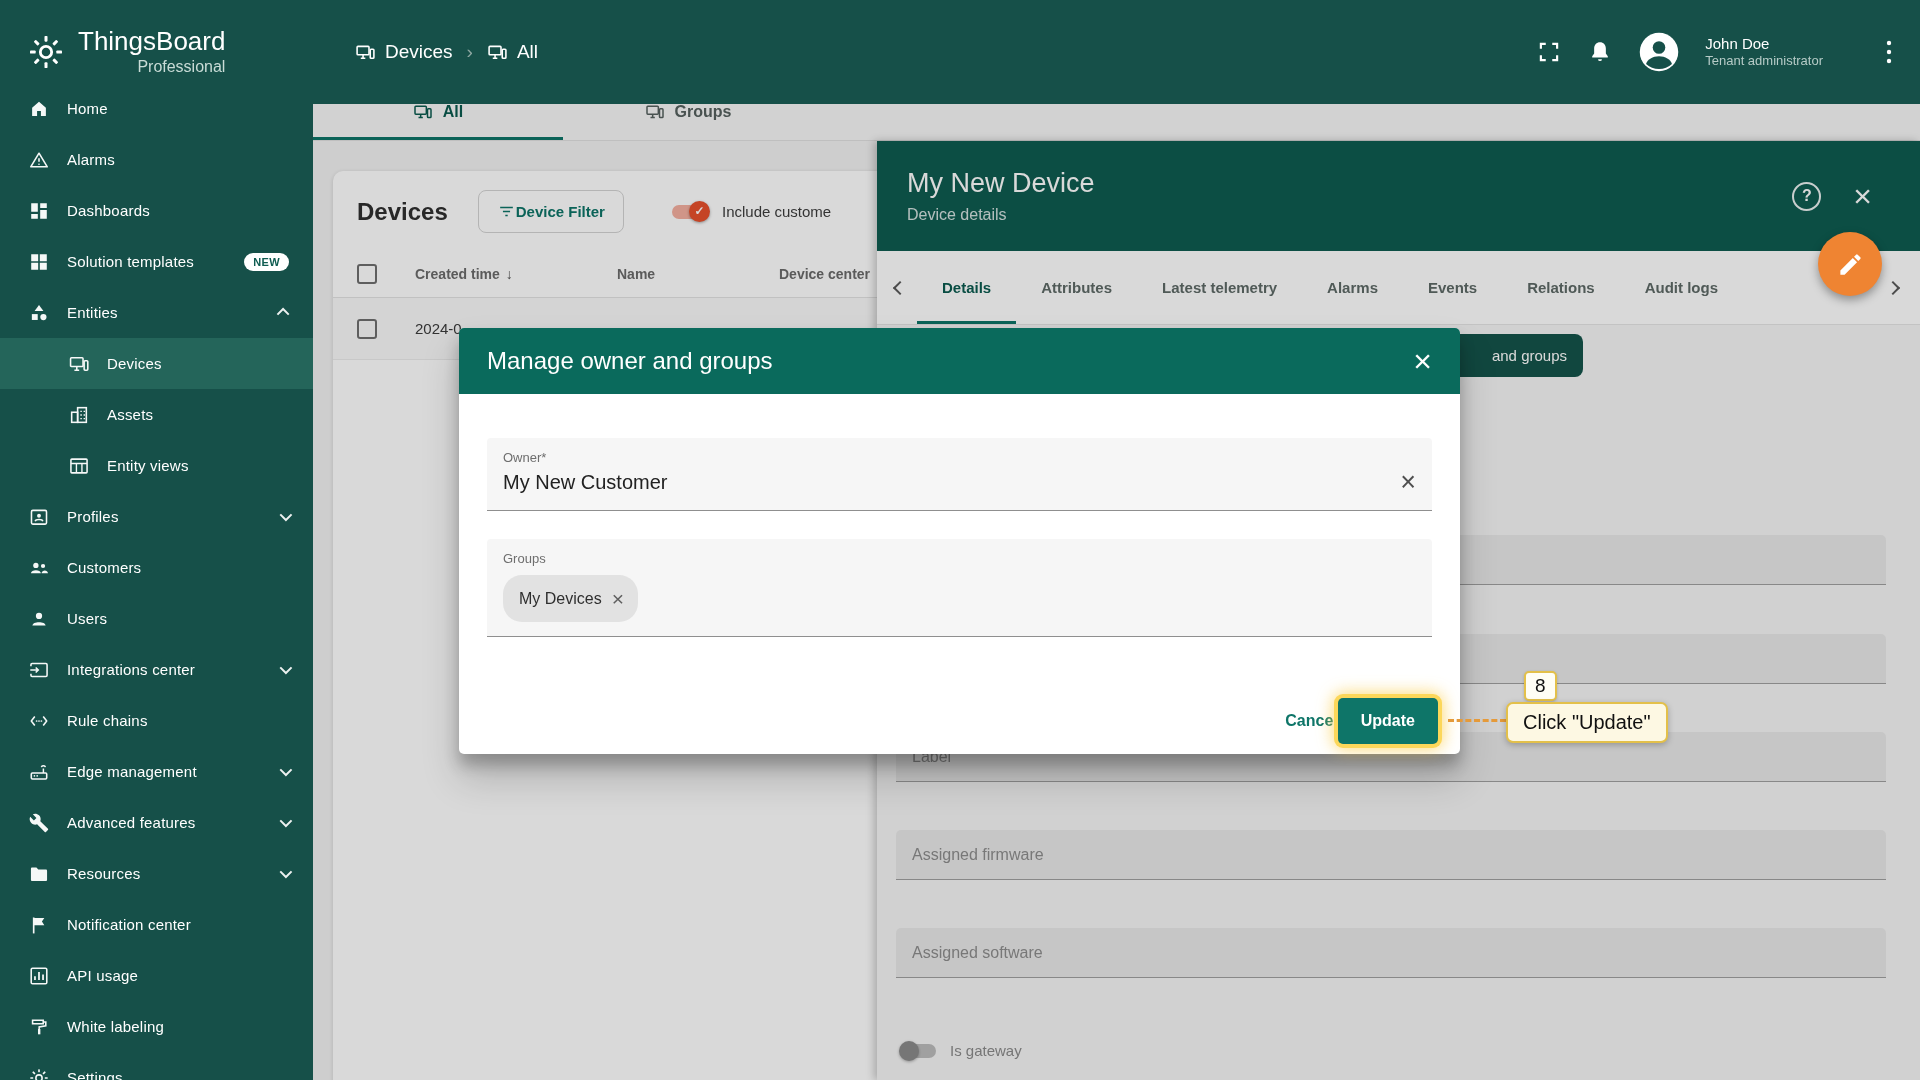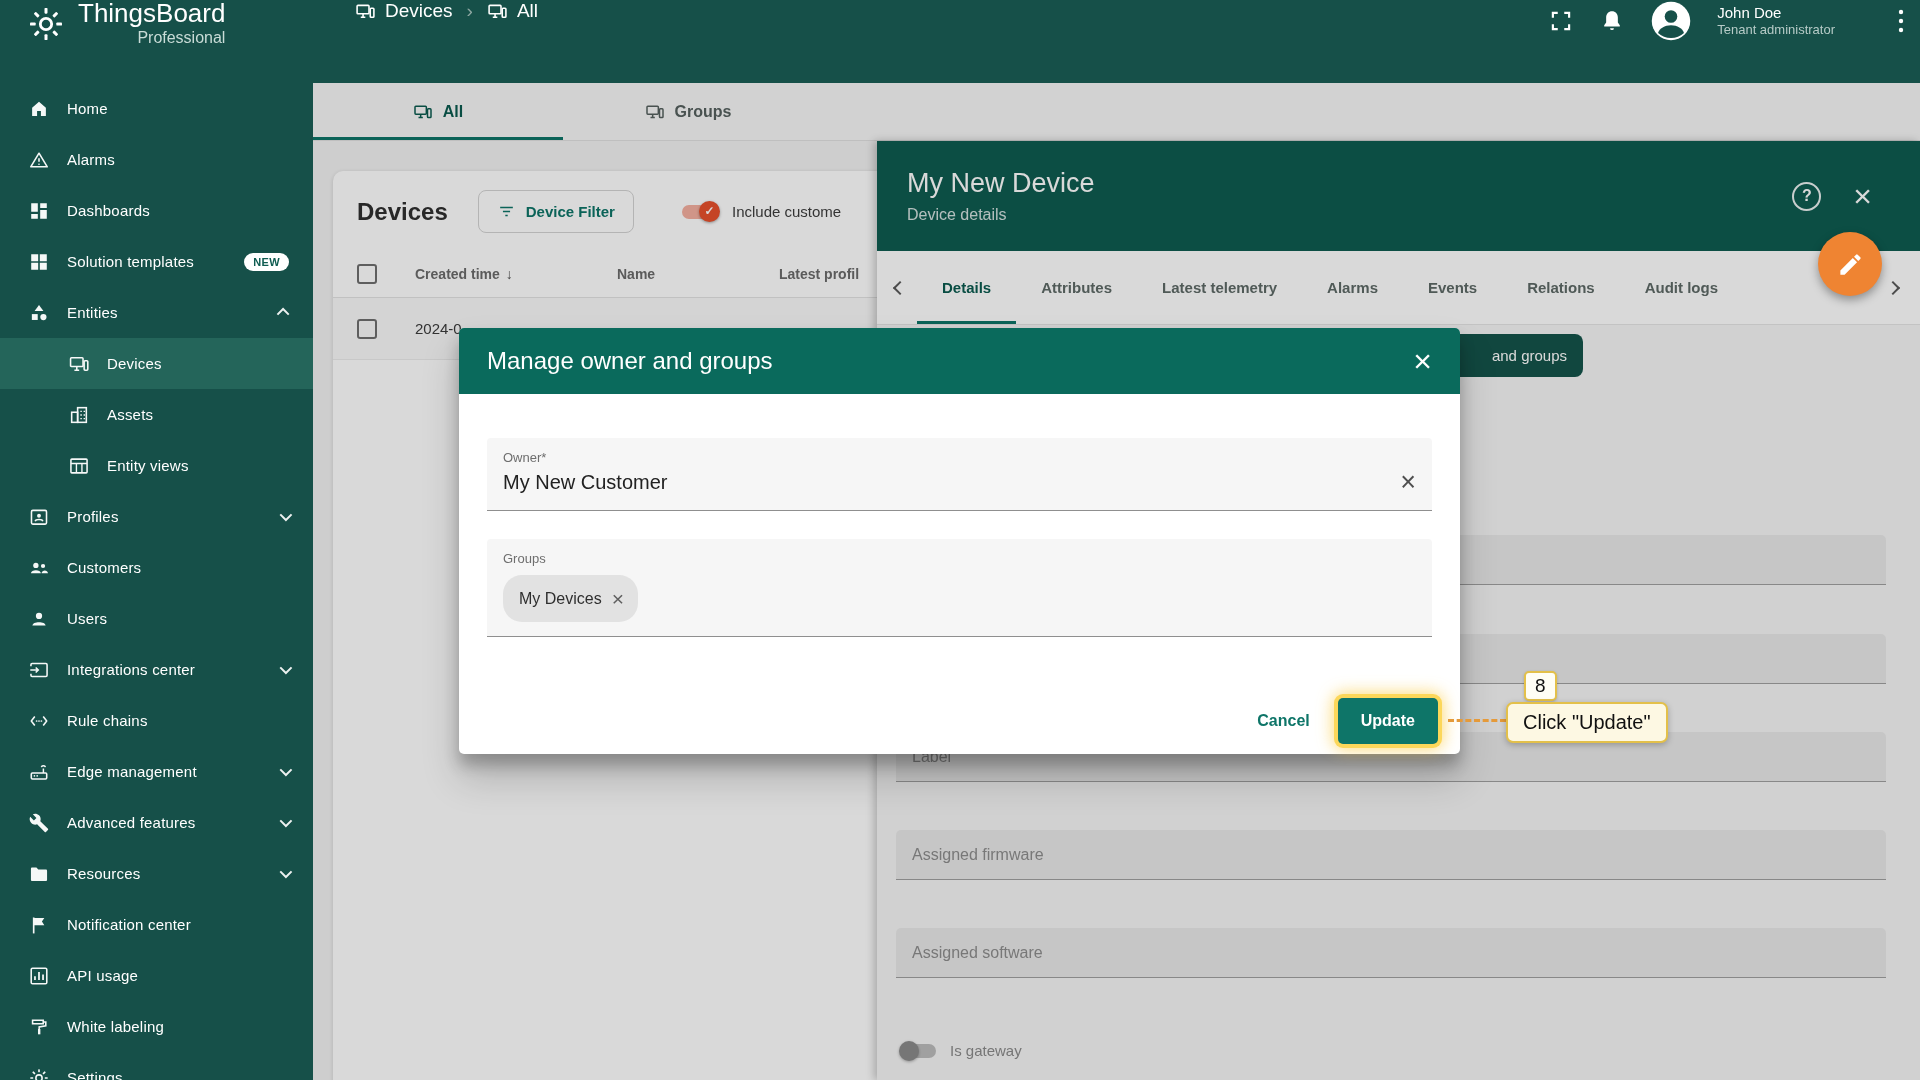--- a/index.html
+++ b/index.html
@@ -10,21 +10,21 @@
     --teal-accent:#0e7568;
     --teal-btn-dark:#14544a;
     --orange:#ef8432;
     --toggle-orange:#e8502c;
     --gold:#e3c04a;
   }
   *{box-sizing:border-box;margin:0;padding:0;font-family:"Liberation Sans",sans-serif;}
   html,body{width:1920px;height:1080px;overflow:hidden;background:#f2f2f2;}
 
   
-  .app-header{position:fixed;left:0;top:0;width:1920px;height:83px;background:var(--teal-dark);display:flex;align-items:flex-start;z-index:50;padding-right:14px;}
+  .app-header{position:fixed;left:0;top:0;width:1920px;height:104px;background:var(--teal-dark);display:flex;align-items:center;z-index:50;padding-right:26px;}
   .logo-area{width:313px;padding-left:26px;display:flex;align-items:center;gap:12px;flex:none;}
   .logo-mark{width:40px;height:40px;color:#fff;}
   .logo-text{display:flex;flex-direction:column;}
   .logo-name{font-size:26px;color:#fff;font-weight:500;line-height:1.05;}
   .logo-edition{font-size:16px;color:#c9dcd7;text-align:right;margin-top:2px;}
   .breadcrumb{display:flex;align-items:center;margin-left:42px;color:#fff;}
   .crumb{display:flex;align-items:center;gap:9px;font-size:19px;font-weight:500;}
   .crumb svg{width:21px;height:21px;}
   .crumb-sep{color:#8fa8a3;font-size:19px;margin:0 14px;}
   .crumb-sep::before{content:"›";}
@@ -51,21 +51,21 @@
   
   .main-content{position:fixed;left:313px;top:83px;right:0;bottom:0;background:#f2f2f2;z-index:1;overflow:hidden;}
   .main-tabs{height:58px;display:flex;background:#f7f7f7;border-bottom:1px solid #e1e1e1;}
   .main-tab{width:250px;display:flex;align-items:center;justify-content:center;gap:10px;font-size:16px;font-weight:600;color:#56615f;position:relative;cursor:pointer;}
   .main-tab svg{width:20px;height:20px;}
   .main-tab.active{color:#0b5b4f;}
   .main-tab.active::after{content:"";position:absolute;left:0;right:0;bottom:0;height:3px;background:var(--teal-accent);}
   .devices-card{position:absolute;left:20px;top:88px;width:1400px;height:930px;background:#fff;border-radius:10px;box-shadow:0 1px 4px rgba(0,0,0,.14);}
   .card-header{display:flex;align-items:center;padding:19px 24px 17px;}
   .card-title{font-size:24px;font-weight:600;color:#2f2f2f;margin-right:30px;}
-  .filter-btn{display:flex;align-items:center;gap:10px;height:43px;padding:0 18px;background:#fff;border:1px solid #d4d4d4;border-radius:8px;color:var(--teal-accent);font-size:15px;font-weight:700;cursor:pointer;}
+  .filter-btn{display:flex;align-items:center;height:43px;padding:0 18px;background:#fff;border:1px solid #d4d4d4;border-radius:8px;color:var(--teal-accent);font-size:15px;font-weight:700;cursor:pointer;}
   .filter-btn svg{width:19px;height:19px;}
   .toggle-wrap{display:flex;align-items:center;gap:14px;margin-left:48px;}
   .toggle-on{position:relative;width:36px;height:14px;background:rgba(232,80,44,.45);border-radius:7px;flex:none;cursor:pointer;}
   .toggle-on .thumb{position:absolute;right:-2px;top:-4px;width:21px;height:21px;border-radius:50%;background:var(--toggle-orange);box-shadow:0 1px 3px rgba(0,0,0,.35);display:flex;align-items:center;justify-content:center;}
   .toggle-on .thumb::before{content:"✓";color:#fff;font-size:12px;font-weight:700;}
   .toggle-label{font-size:15px;color:#3d3d3d;max-width:130px;overflow:hidden;white-space:nowrap;}
   .thead{display:grid;grid-template-columns:58px 202px 162px 1fr;align-items:center;height:48px;padding-left:24px;border-bottom:1px solid #e3e3e3;color:#6b6b6b;font-size:14px;font-weight:600;}
   .trow{display:grid;grid-template-columns:58px 202px 162px 1fr;align-items:center;height:62px;padding-left:24px;border-bottom:1px solid #ececec;background:#f9f9f9;color:#3c3c3c;font-size:15px;}
   .cbx{width:20px;height:20px;border:2px solid #6f6f6f;border-radius:3px;background:transparent;cursor:pointer;}
   .sort-col{display:flex;align-items:center;gap:6px;cursor:pointer;}
@@ -110,21 +110,21 @@
   .field{background:#f6f6f6;border-bottom:1px solid #8f8f8f;border-radius:4px 4px 0 0;padding:12px 16px 14px;}
   .field-label{font-size:13px;color:#6e6e6e;}
   .owner-row{display:flex;align-items:center;margin-top:4px;}
   .owner-value{font-size:20px;color:#222;}
   .clear-x{margin-left:auto;cursor:pointer;}
   .clear-x::before{content:"×";font-size:27px;color:#4f4f4f;line-height:1;}
   .field.groups{margin-top:28px;}
   .chip{display:inline-flex;align-items:center;gap:10px;background:#e2e2e2;border-radius:19px;height:47px;padding:0 14px 0 16px;font-size:16px;color:#2f2f2f;margin-top:9px;}
   .chip-x{cursor:pointer;}
   .chip-x::before{content:"×";font-size:21px;color:#5f5f5f;line-height:1;}
-  .modal-footer{position:absolute;right:22px;bottom:10px;display:flex;align-items:center;gap:28px;}
+  .modal-footer{position:absolute;right:22px;bottom:10px;display:flex;align-items:center;}
   .cancel-btn{color:var(--teal-accent);font-size:16px;font-weight:600;background:none;border:none;cursor:pointer;}
   .update-btn{background:var(--teal-accent);color:#fff;font-size:16px;font-weight:600;border:none;border-radius:5px;height:46px;padding:0 23px;cursor:pointer;box-shadow:0 0 0 4px #fcd75a,0 0 16px 5px rgba(252,205,74,.75);}
 
   
   .anno-step{position:fixed;left:1524px;top:671px;z-index:40;background:#fffef5;border:2px solid var(--gold);border-radius:5px;padding:2px 9px;font-size:19px;color:#111;font-weight:500;box-shadow:0 1px 3px rgba(0,0,0,.2);}
   .anno-tip{position:fixed;left:1506px;top:702px;z-index:40;background:#fdf8e3;border:2px solid var(--gold);border-radius:7px;padding:7px 15px;font-size:20px;color:#111;box-shadow:0 2px 6px rgba(0,0,0,.25);white-space:nowrap;}
   .anno-line{position:fixed;left:1448px;top:719px;width:58px;height:0;border-top:3px dashed #e59a3a;z-index:40;}
 </style>
 </head>
 <body>
@@ -435,21 +435,21 @@
         <span class="toggle-label">Include custome</span>
       </div>
     </div>
     <div class="thead">
       <div class="cbx"></div>
       <div class="sort-col">
         <span>Created time</span>
         <span class="sort-arrow"></span>
       </div>
       <div><span>Name</span></div>
-      <div><span>Latest profil</span></div>
+      <div><span>Device center</span></div>
     </div>
     <div class="trow">
       <div class="cbx"></div>
       <div>2024-0</div>
       <div></div>
       <div></div>
     </div>
   </section>
 </main>
 

